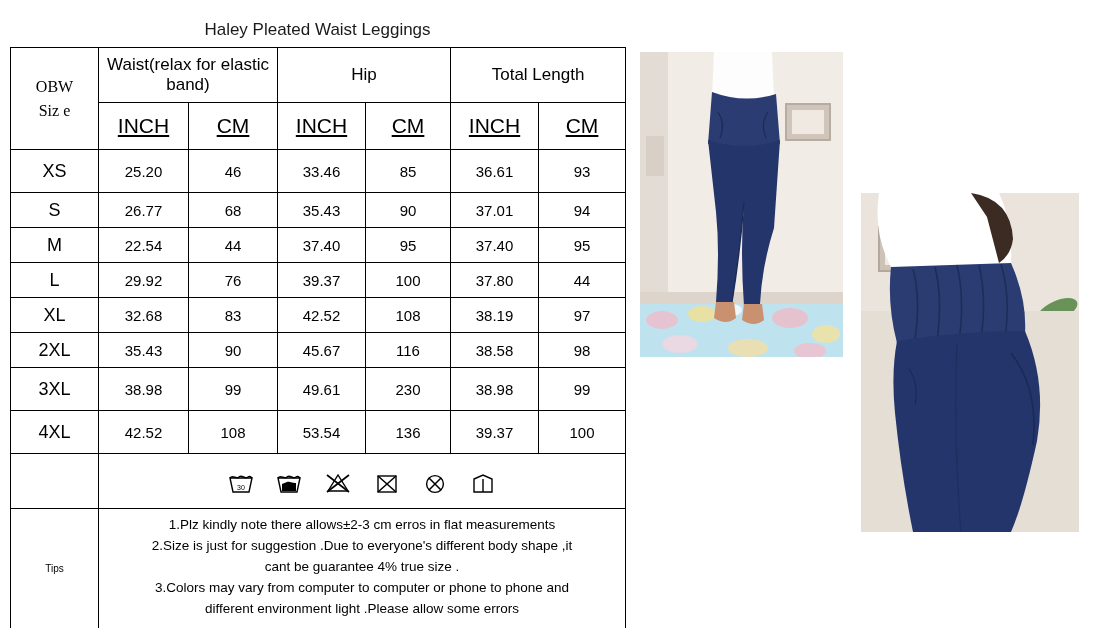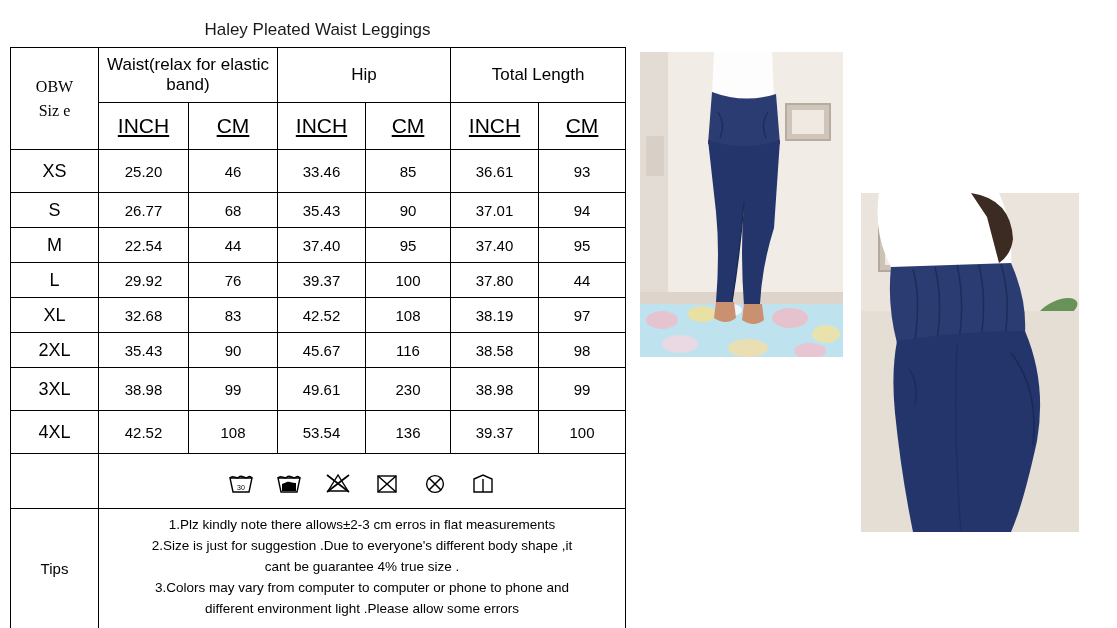--- a/index.html
+++ b/index.html
@@ -91,21 +91,21 @@
     display: flex;
     align-items: center;
     justify-content: center;
     gap: 22px;
     padding: 4px 0 0 0;
   }
   .care-wrap svg { display: block; }
 
   
   .tips-label {
-    font-size: 15px;
+    font-size: 10px;
   }
   .tips-text {
     text-align: left;
     padding: 6px 8px 8px 8px;
     color: #e8110f;
     font-size: 13.5px;
     font-weight: bold;
     line-height: 1.55;
   }
   .tips-text div { white-space: nowrap; }

